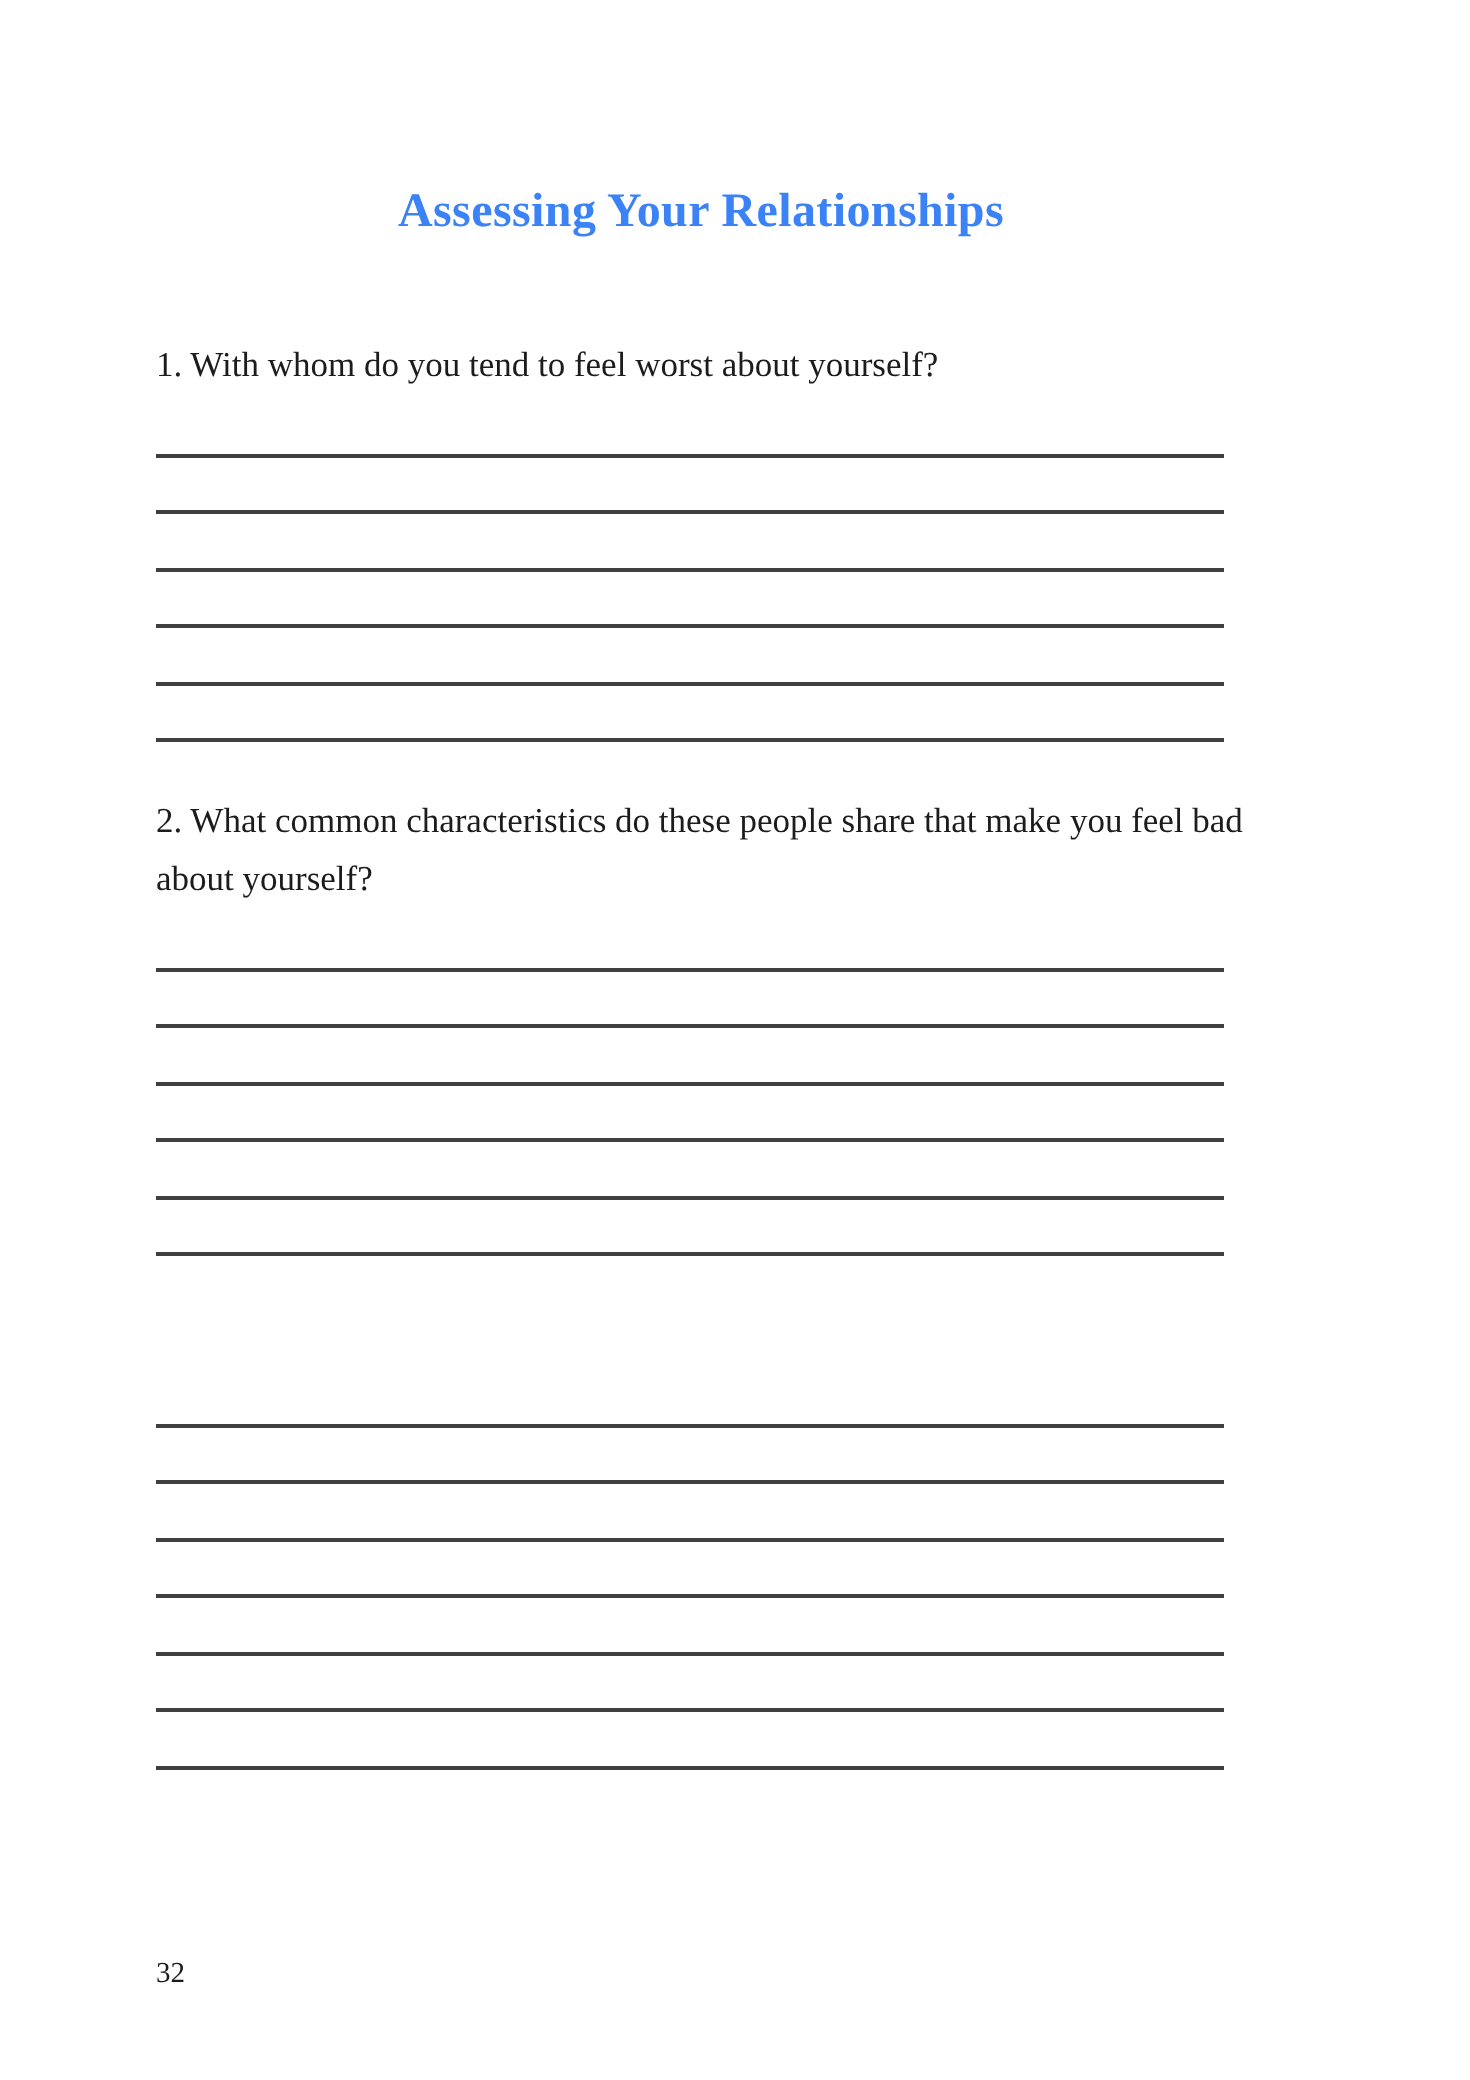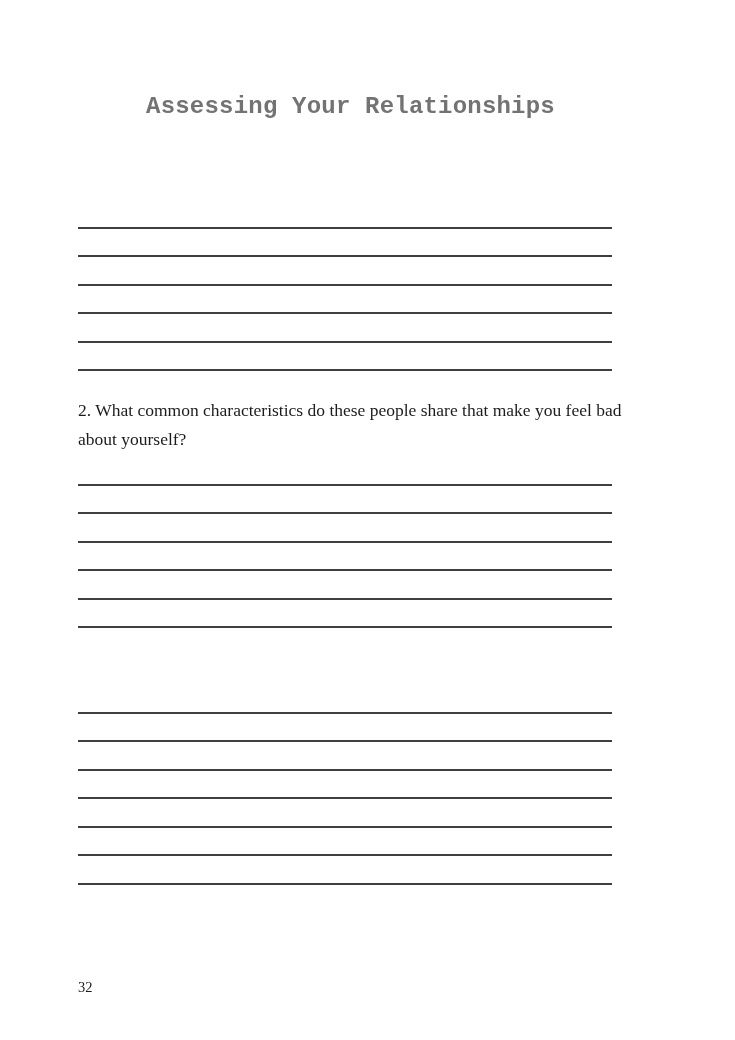--- a/index.html
+++ b/index.html
@@ -13,24 +13,24 @@
     color: #1c1c1c;
     overflow: hidden;
     margin: 0 auto;
   }
   .title {
     position: absolute;
     top: 93px;
     left: 78px;
     width: 545px;
     text-align: center;
-    font-family: Liberation Mono, monospace;
+    font-family: Liberation Serif, serif;
     font-size: 24px;
     font-weight: 700;
-    color: #737373;
+    color: #3b82f6;
     letter-spacing: 0.2px;
   }
   .question {
     position: absolute;
     left: 78px;
     width: 550px;
     font-size: 17.5px;
     line-height: 29px;
     color: #1c1c1c;
   }
@@ -59,20 +59,21 @@
     color: #1c1c1c;
   }
 </style>
 </head>
 <body>
 
 <div class="page">
 
   <h1 class="title">Assessing Your Relationships</h1>
 
+  <p class="question q1">1. With whom do you tend to feel worst about yourself?</p>
 
   <div class="lines g1">
       <div class="blank-line"></div>
       <div class="blank-line"></div>
       <div class="blank-line"></div>
       <div class="blank-line"></div>
       <div class="blank-line"></div>
       <div class="blank-line"></div>
     </div>
 

